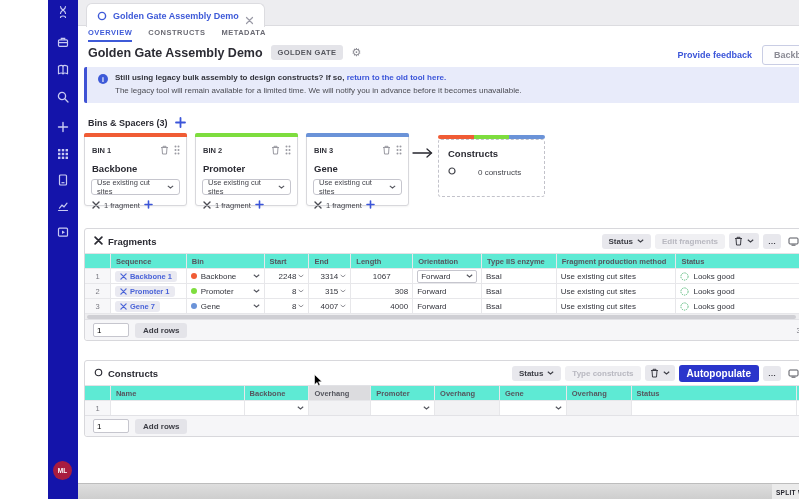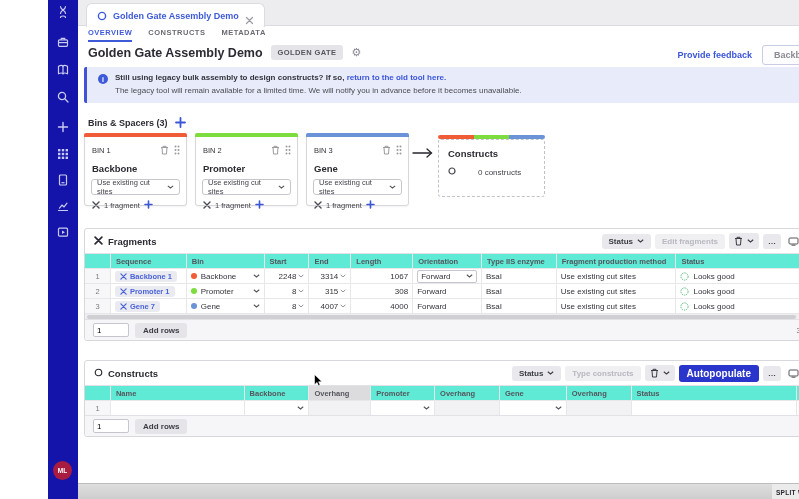--- a/index.html
+++ b/index.html
@@ -46,21 +46,21 @@
   .banner-l2 { position:absolute; left:28px; top:19px; font-size:8px; color:#4a4b52; }
   .banner-close { position:absolute; right:11px; top:8px; width:8px; height:8px; color:#777; }
 
   .bins-label-row { position:absolute; left:10px; top:114px; display:flex; align-items:center; gap:7px; }
   .bins-label { font-size:9px; font-weight:bold; color:#2b2b33; }
 
   .bin-card { position:absolute; top:133px; width:103px; height:73px; background:#fff; border:1px solid #d8d8dc;
     border-radius:3px; box-shadow:0 1px 2px rgba(0,0,0,.05); }
   .bin-bar { height:4px; border-radius:2px 2px 0 0; margin:-1px -1px 0 -1px; }
   .bin-head { display:flex; align-items:center; padding:4px 6px 0 7px; }
-  .bin-id { font-size:7.5px; font-weight:normal; color:#33343c; flex:1; }
+  .bin-id { font-size:7.5px; font-weight:bold; color:#33343c; flex:1; }
   .bin-icons { display:flex; gap:5px; align-items:center; }
   .bin-name { font-size:9.5px; font-weight:bold; color:#2b2b33; padding:4px 7px 0 7px; }
   .bin-select { margin:5px 6px 0 6px; height:16px; border:1px solid #c6c6ce; border-radius:3px;
     display:flex; align-items:center; justify-content:space-between; padding:0 5px; background:#fff; }
   .bin-select span { font-size:7.5px; color:#44454c; }
   .bin-foot { display:flex; align-items:center; gap:4px; padding:5px 7px 0 7px; }
   .bin-foot span { font-size:7.5px; color:#44454c; }
 
   .arrow-wrap { position:absolute; left:334px; top:145px; }
   .constructs-card-wrap { position:absolute; left:360px; top:135px; width:107px; }
@@ -462,21 +462,21 @@
             <svg width="6" height="4" viewBox="0 0 7 4" fill="none" stroke="#8a8a92" stroke-width="1.1">
               <path d="M.8.8 3.5 3 6.2.8"></path>
             </svg>
           </div>
         <div class="td f4 rnum">
             <span>3314</span>
             <svg width="6" height="4" viewBox="0 0 7 4" fill="none" stroke="#8a8a92" stroke-width="1.1">
               <path d="M.8.8 3.5 3 6.2.8"></path>
             </svg>
           </div>
-        <div class="td f5" style="justify-content:flex-end">
+        <div class="td f5" style="justify-content:center">
             <span>1067</span>
           </div>
         <div class="td f6">
           <span class="sel-box">
               <span style="font-size:8px">Forward</span>
               <svg width="7" height="4" viewBox="0 0 7 4" fill="none" stroke="#55565e" stroke-width="1.1">
                 <path d="M.8.8 3.5 3 6.2.8"></path>
               </svg>
             </span>
         </div>

